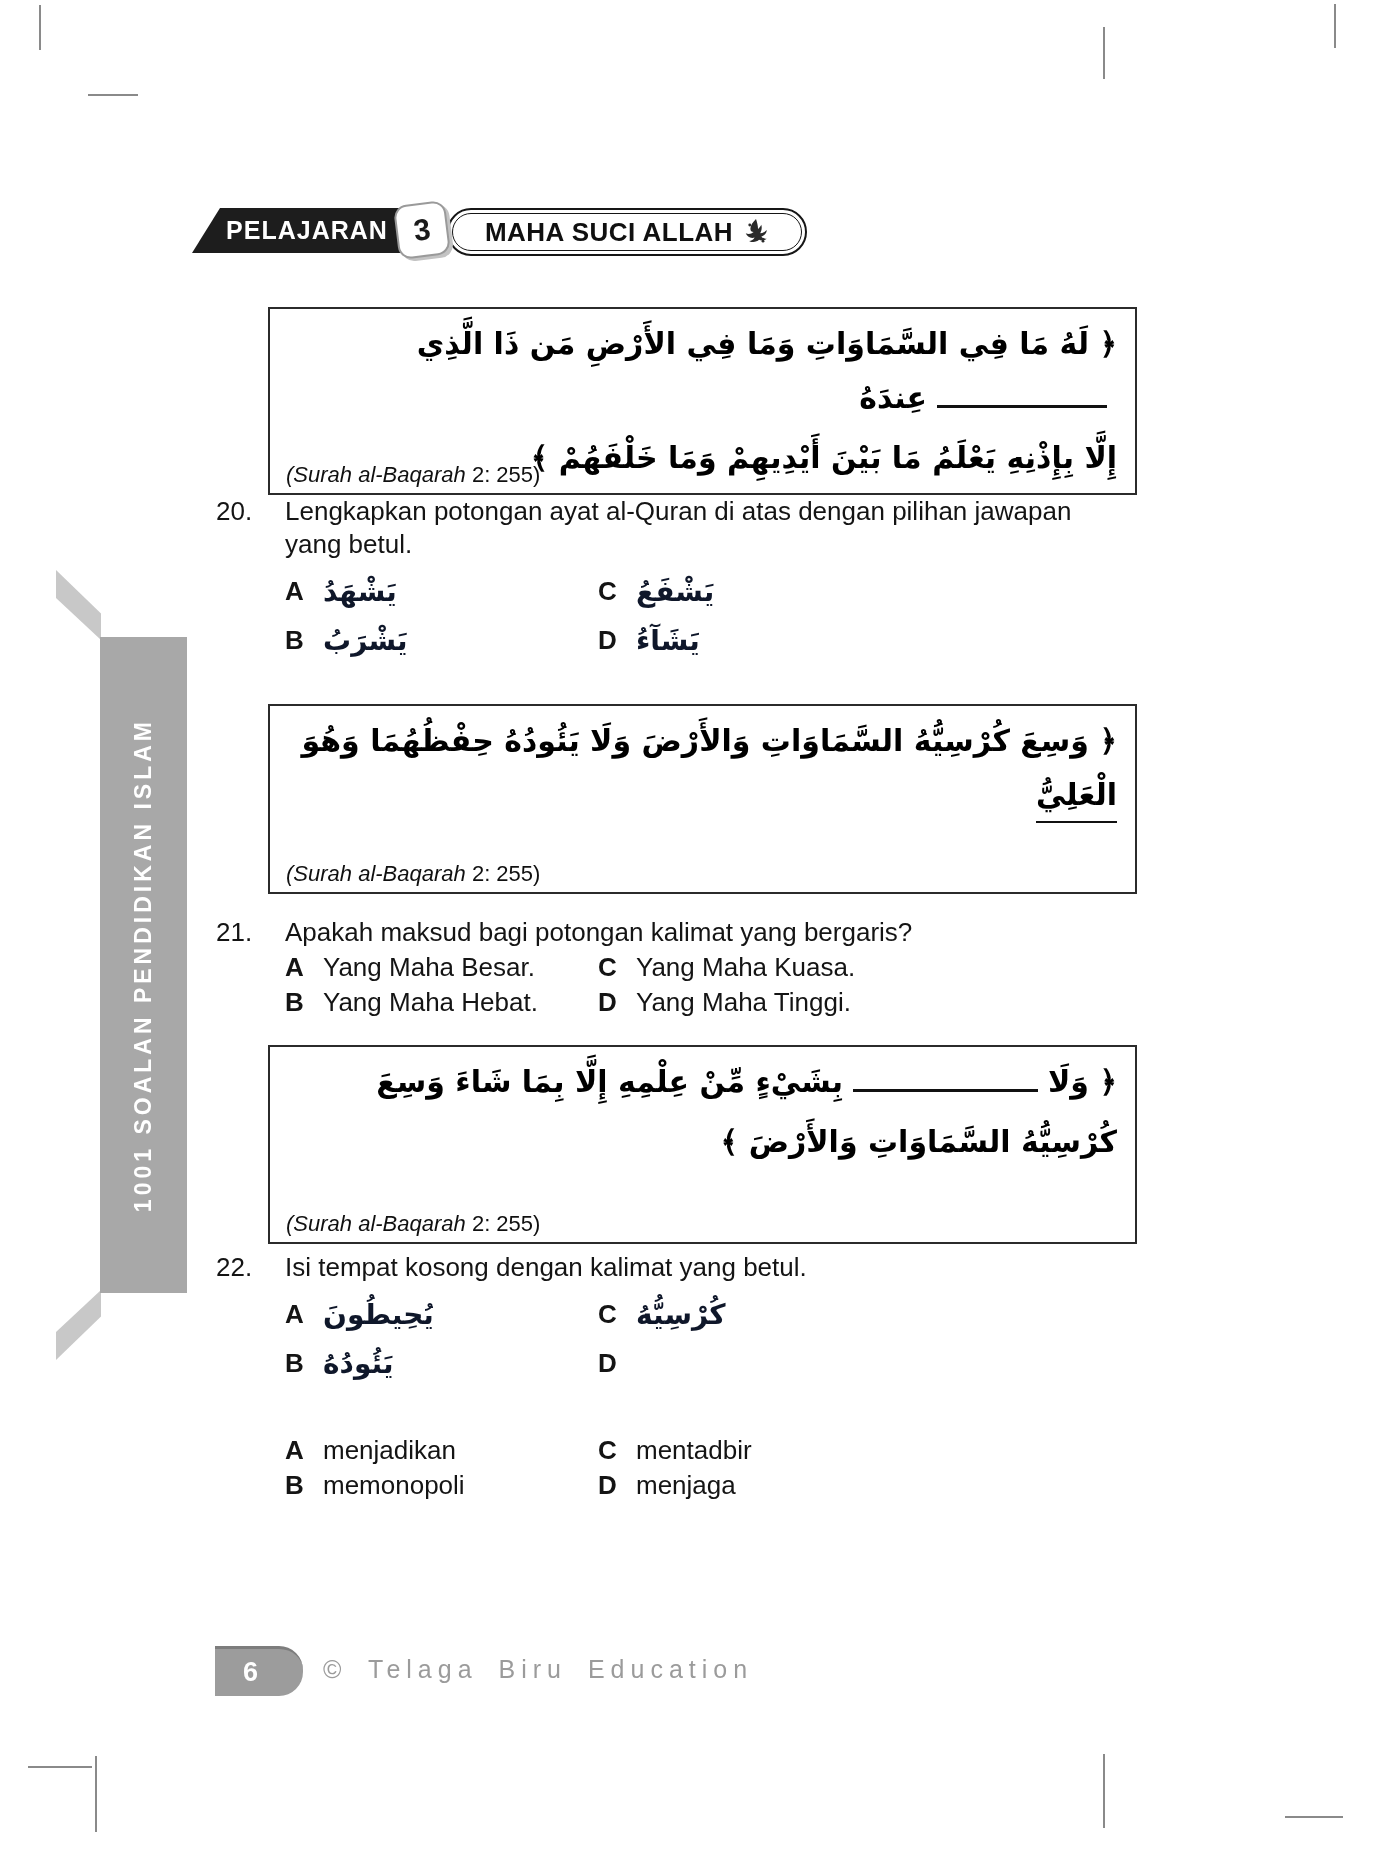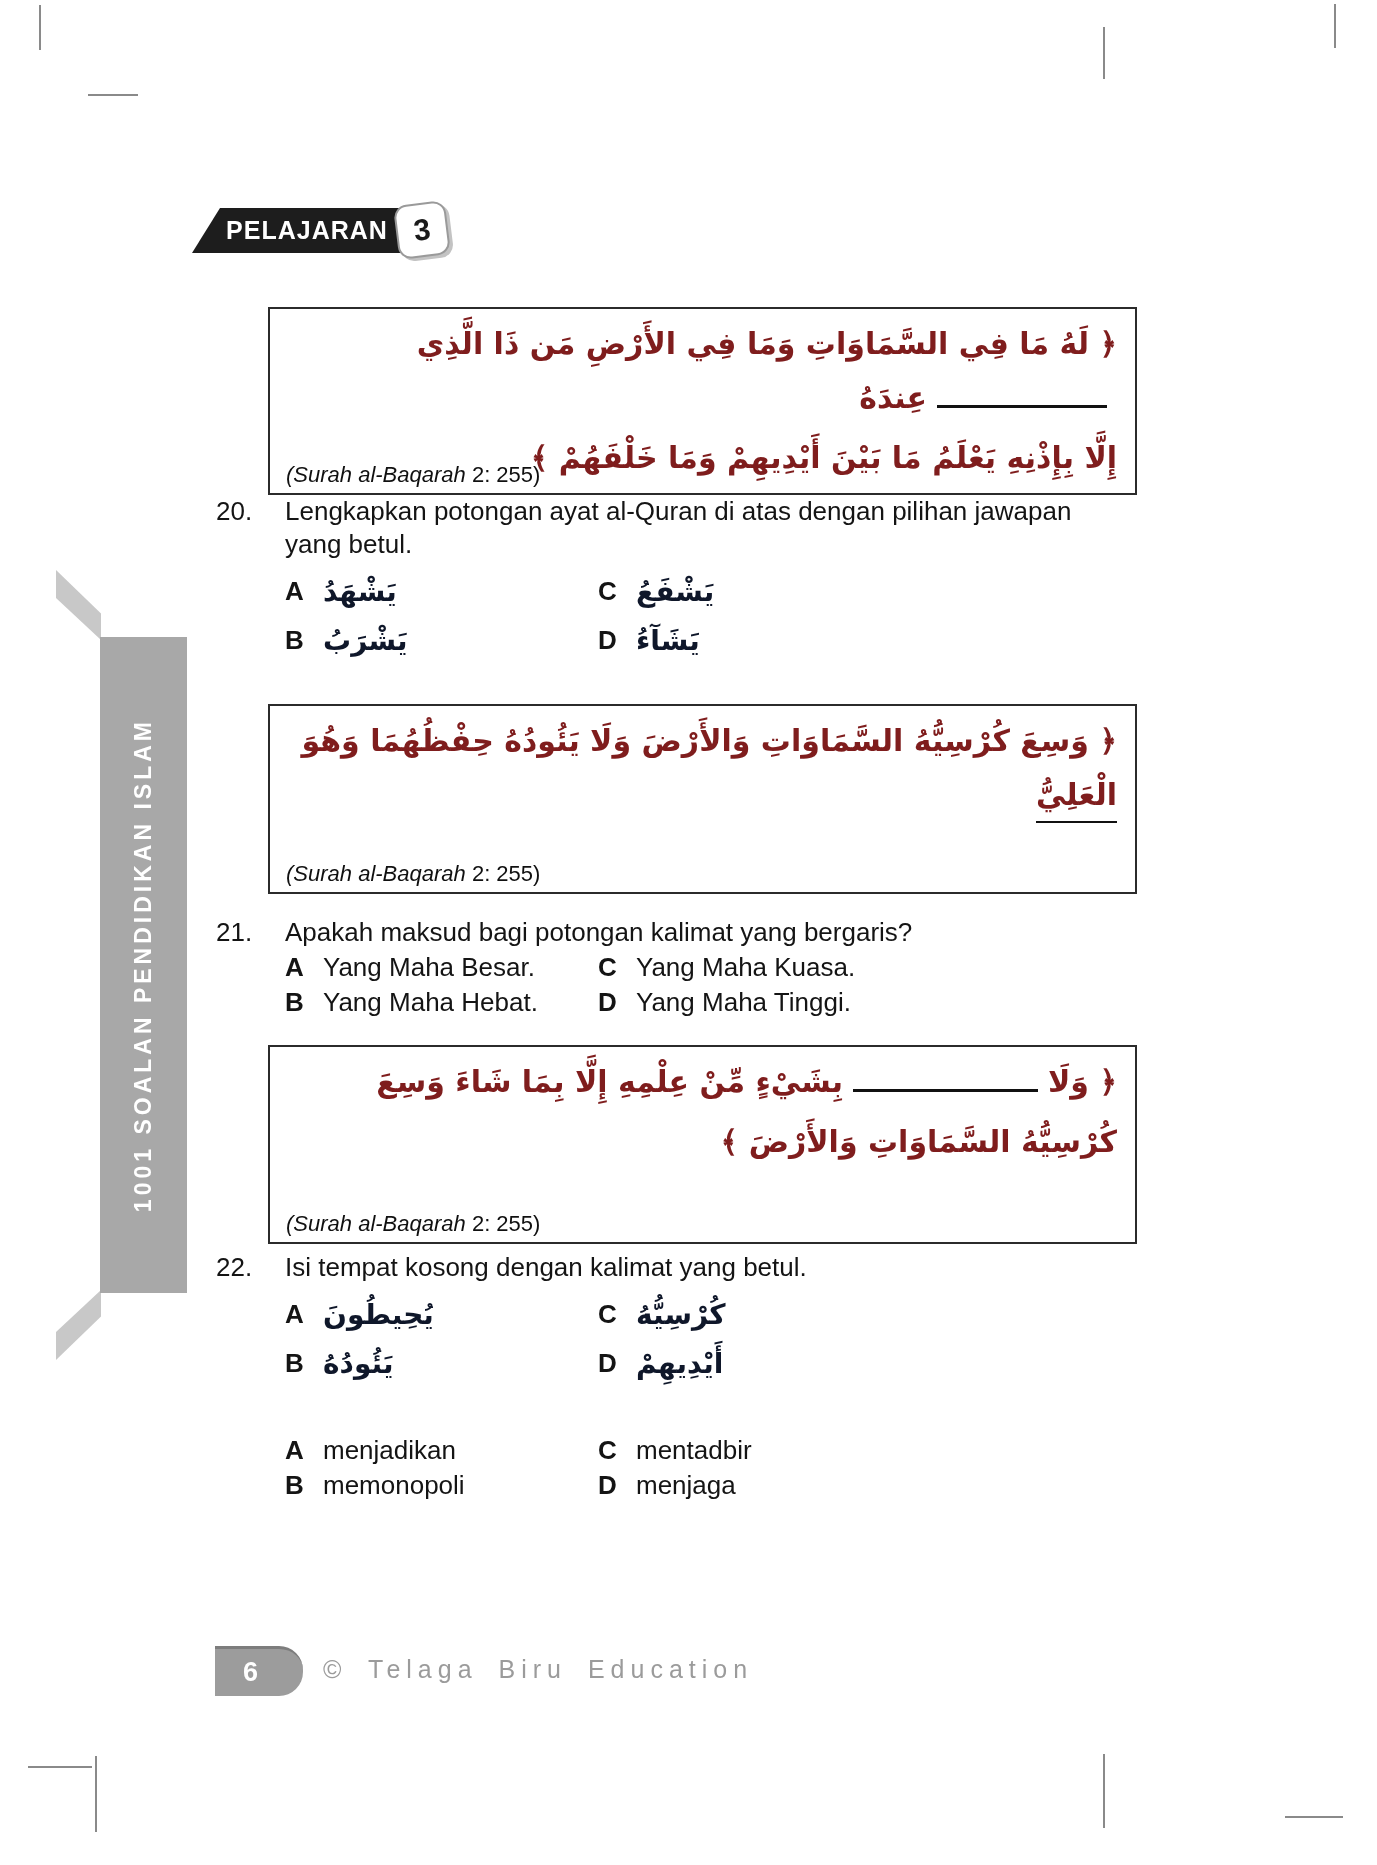--- a/index.html
+++ b/index.html
@@ -18,21 +18,21 @@
   .title-pill{position:absolute;left:447px;top:208px;width:356px;height:44px;border:2px solid #161616;
       border-radius:26px;display:flex;align-items:center;justify-content:center;gap:10px;z-index:2;background:#fff;}
   .title-pill::before{content:"";position:absolute;inset:3px;border:1.6px solid #161616;border-radius:21px;}
   .title-pill .t{font-weight:bold;font-size:26px;color:#101010;letter-spacing:.5px;}
   .jalla{display:inline-block;width:26px;height:28px;flex:none;}
   .jalla svg{width:100%;height:100%;}
 
   
   .vbox{position:absolute;left:268px;width:865px;border:2px solid #2b2b2b;background:#fff;}
   .vline{direction:rtl;text-align:right;padding:4px 18px 0 18px;
-      font-family:"DejaVu Sans",sans-serif;font-weight:700;font-size:30px;color:#7f1d1d;line-height:54px;}
+      font-family:"DejaVu Sans",sans-serif;font-weight:700;font-size:30px;color:#000000;line-height:54px;}
   .vblank{display:inline-block;width:170px;height:5px;border-bottom:3px solid #111;margin:0 10px;}
   .vcaption{position:absolute;left:16px;bottom:5px;font-size:22px;color:#101010;}
   .vcaption .it{font-style:italic;}
   .uline{border-bottom:2.5px solid #111;padding-bottom:9px;}
   .ayah{display:inline-flex;align-items:center;justify-content:center;width:44px;height:44px;
       border:2px solid #1d1d1d;border-radius:50%;font-size:17px;font-weight:700;margin:0 10px;
       vertical-align:middle;position:relative;top:2px;font-family:"DejaVu Sans",sans-serif;}
 
   
   .q{position:absolute;left:216px;width:917px;font-size:26px;line-height:33px;}
@@ -77,20 +77,30 @@
   <div class="mark" style="left:95px;top:1756px;width:2px;height:76px;"></div>
   <div class="mark" style="left:1103px;top:1754px;width:2px;height:74px;"></div>
   <div class="mark" style="left:1285px;top:1816px;width:58px;height:2px;"></div>
 
   <div class="lesson-tab">
     <span>PELAJARAN</span>
   </div>
   <div class="lesson-badge">
     <span>3</span>
   </div>
+  <div class="title-pill">
+    <span class="t">MAHA SUCI ALLAH</span>
+    <span class="jalla">
+      <svg viewBox="0 0 24 26">
+          <path d="M12 1c-3 3-5.2 6-5.2 9 0 2 1.1 3.1 3 3.1-2.2 2-5.2 2.2-7.3 1.1 1.1 3.1 4.2 5 8.2 4-1 2.1-3 3.1-5.1 3.1 3.1 2 7.2 1 9.2-1 2 1 5.1 1 7.1-1-2 0-4-1-5-2 3.1-1 5.1-3.1 5.1-6.1-2 2-4 3-6.1 3 1-2 2-5 1-8-1 2-2 3.1-3 4.1 0-3.1-.9-6.2-1.9-9.3z" fill="#2a2a2a"></path>
+          <circle cx="6.2" cy="6.5" r="1.3" fill="#2a2a2a"></circle>
+          <circle cx="18.5" cy="21.5" r="1.3" fill="#2a2a2a"></circle>
+        </svg>
+    </span>
+  </div>
 
   <div class="vbox" style="top:307px;height:184px;">
     <div class="vline" style="margin-top:4px;">
       <span>﴿ لَهُ مَا فِي السَّمَاوَاتِ وَمَا فِي الأَرْضِ مَن ذَا الَّذِي</span><span class="vblank"></span><span>عِندَهُ</span>
     </div>
     <div class="vline" style="margin-top:2px;">
       <span>إِلَّا بِإِذْنِهِ يَعْلَمُ مَا بَيْنَ أَيْدِيهِمْ وَمَا خَلْفَهُمْ ﴾</span>
     </div>
     <div class="vcaption">
       <span class="it">(Surah al-Baqarah</span>
@@ -162,21 +172,20 @@
       <div class="qtext">Isi tempat kosong dengan kalimat yang betul.</div>
     </div>
     <div class="opts arab">
       <div class="opt-label">A</div>
       <div class="ar-opt">يُحِيطُونَ</div>
       <div class="opt-label">C</div>
       <div class="ar-opt">كُرْسِيُّهُ</div>
       <div class="opt-label">B</div>
       <div class="ar-opt">يَئُودُهُ</div>
       <div class="opt-label">D</div>
-      <div class="ar-opt">أَيْدِيهِمْ</div>
     </div>
   </div>
 
   <div class="q" style="top:1430px;">
     <div class="opts lat" style="margin-top:4px;">
       <div class="opt-label">A</div>
       <div>menjadikan</div>
       <div class="opt-label">C</div>
       <div>mentadbir</div>
       <div class="opt-label">B</div>

